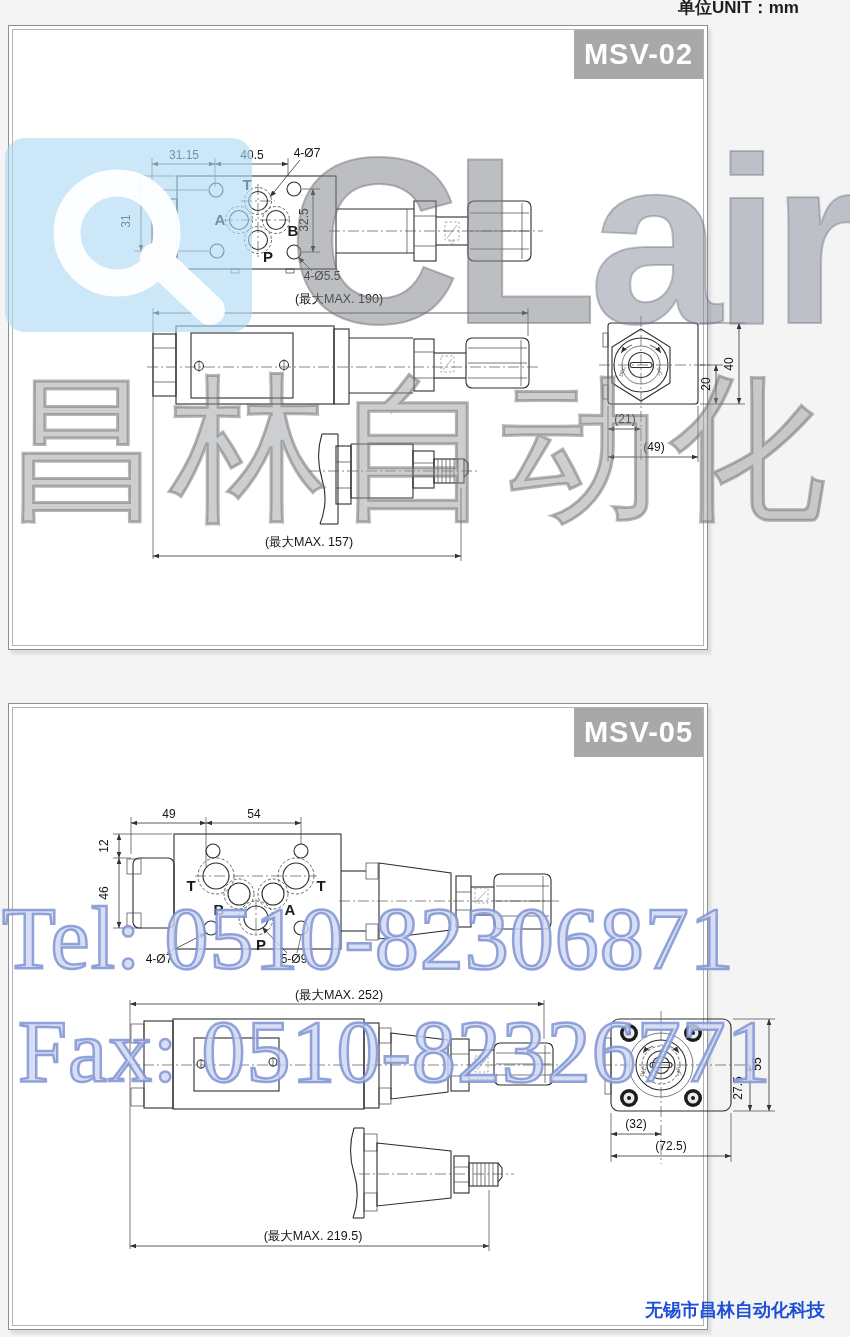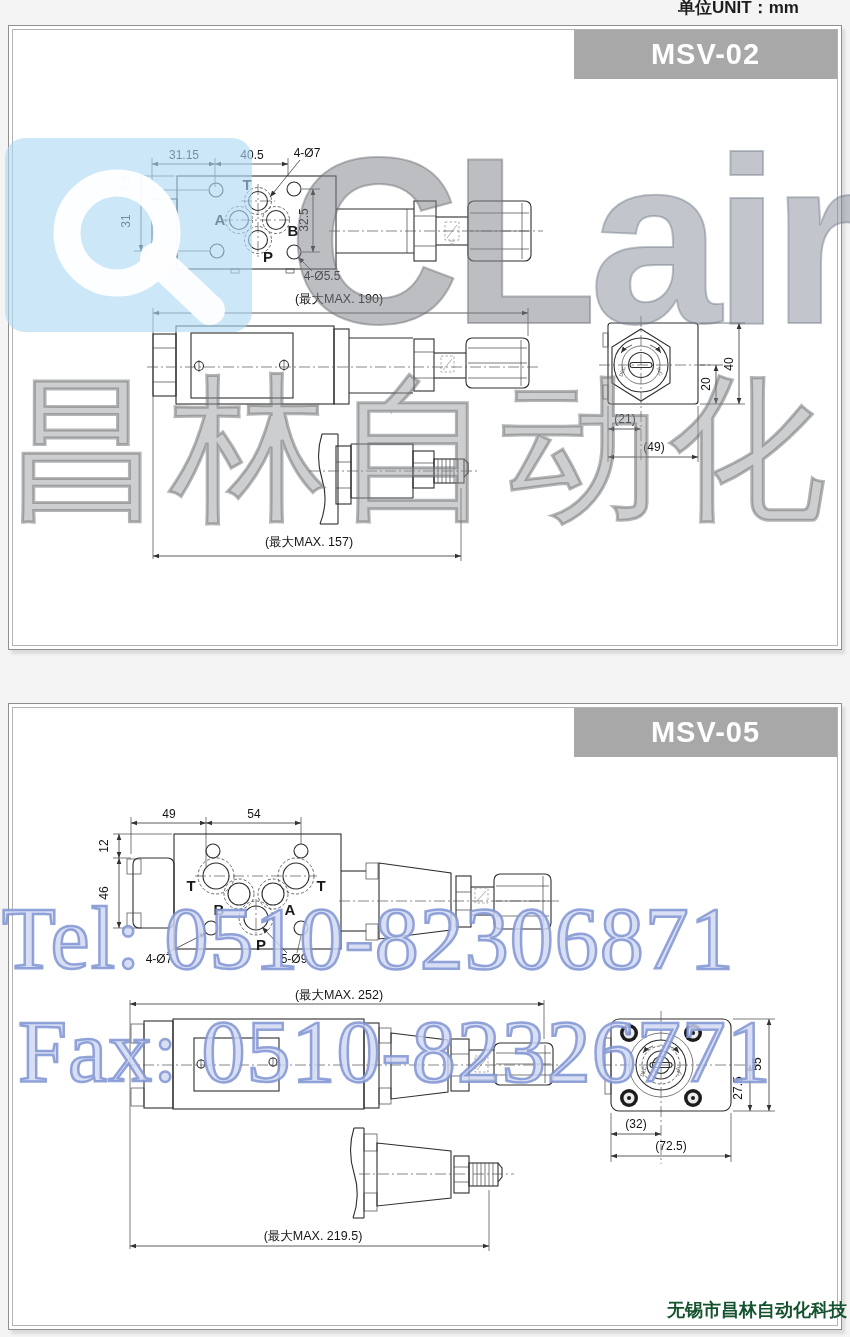--- a/index.html
+++ b/index.html
@@ -1,20 +1,20 @@
 <!DOCTYPE html>
 <html><head>
 <meta charset="utf-8">
 <style>
   * { margin:0; padding:0; box-sizing:border-box; }
   html,body { width:850px; height:1337px; overflow:hidden; background:#f2f2f2;
     font-family:"Liberation Sans","DejaVu Sans",sans-serif; }
   .page { position:relative; width:850px; height:1337px; background:#f4f4f4; }
   .unit-label { position:absolute; left:678px; top:-4px; font-size:17px; font-weight:600; color:#1c1c1c; }
-  .panel { position:absolute; left:8px; width:834px; background:#fff;
+  .panel { position:absolute; left:8px; width:700px; background:#fff;
     border:1px solid #8f8f8f; box-shadow: inset 0 0 0 3px #fff, inset 0 0 0 4px #b3b3b3, 3px 4px 3px rgba(0,0,0,0.10); padding-left: 18px; }
   #panel1 { top:25px; height:625px; }
   #panel2 { top:703px; height:627px; }
   .model-bar { position:absolute; left:565px; right:4px; top:4px; height:49px; background:#a8a8a8;
     color:#fff; font-size:29px; font-weight:700; letter-spacing:1px; display:flex; align-items:center; justify-content:center; }
   .drawing { position:absolute; left:0; top:0; }
   
   .ln { stroke:#2e2e2e; stroke-width:1.1; fill:none; }
   .tn { stroke:#444; stroke-width:0.7; fill:none; }
   .dm { stroke:#333; stroke-width:0.8; fill:none; }
@@ -31,21 +31,21 @@
   .wm-logo-box { left:5px; top:138px; width:247px; height:194px; background:rgba(173,216,242,0.62); border-radius:20px; }
   .wm-letters { left:288px; top:128px; font-size:238px; line-height:225px; font-weight:700; letter-spacing:-8px; white-space:nowrap; }
   .wm-letters .cl-part { color:rgba(128,131,137,0.52); -webkit-text-stroke:2px rgba(105,108,114,0.45); }
   .wm-letters .air-part { color:rgba(133,140,152,0.50); -webkit-text-stroke:2px rgba(108,116,130,0.42); }
   .wm-cn { left:4px; top:368px; font-size:158px; line-height:160px; font-weight:400; letter-spacing:8px; white-space:nowrap;
     color:rgba(150,152,155,0.48); -webkit-text-stroke:3px rgba(105,107,110,0.5); }
   .wm-tel { left:2px; top:894px; }
   .wm-fax { left:2px; top:1007px;margin-left:16px; }
   .wm-blue { font-family:"Liberation Serif","DejaVu Serif",serif; font-size:88px; line-height:90px; white-space:nowrap;
     color:rgba(208,216,243,0.82); -webkit-text-stroke:2.5px rgba(128,148,210,0.85); letter-spacing:1px; }
-  .footer-text { position:absolute; right:3px; top:1298px; font-size:18px; font-weight:700; color:#14532d; }
+  .footer-text { position:absolute; right:25px; top:1298px; font-size:18px; font-weight:700; color:#1d4ed8; }
 </style>
 </head>
 <body>
 
 <div class="page">
 
   <div class="unit-label">单位UNIT：mm</div>
 
   <div class="panel" id="panel1">
     <div class="model-bar">MSV-02</div>

